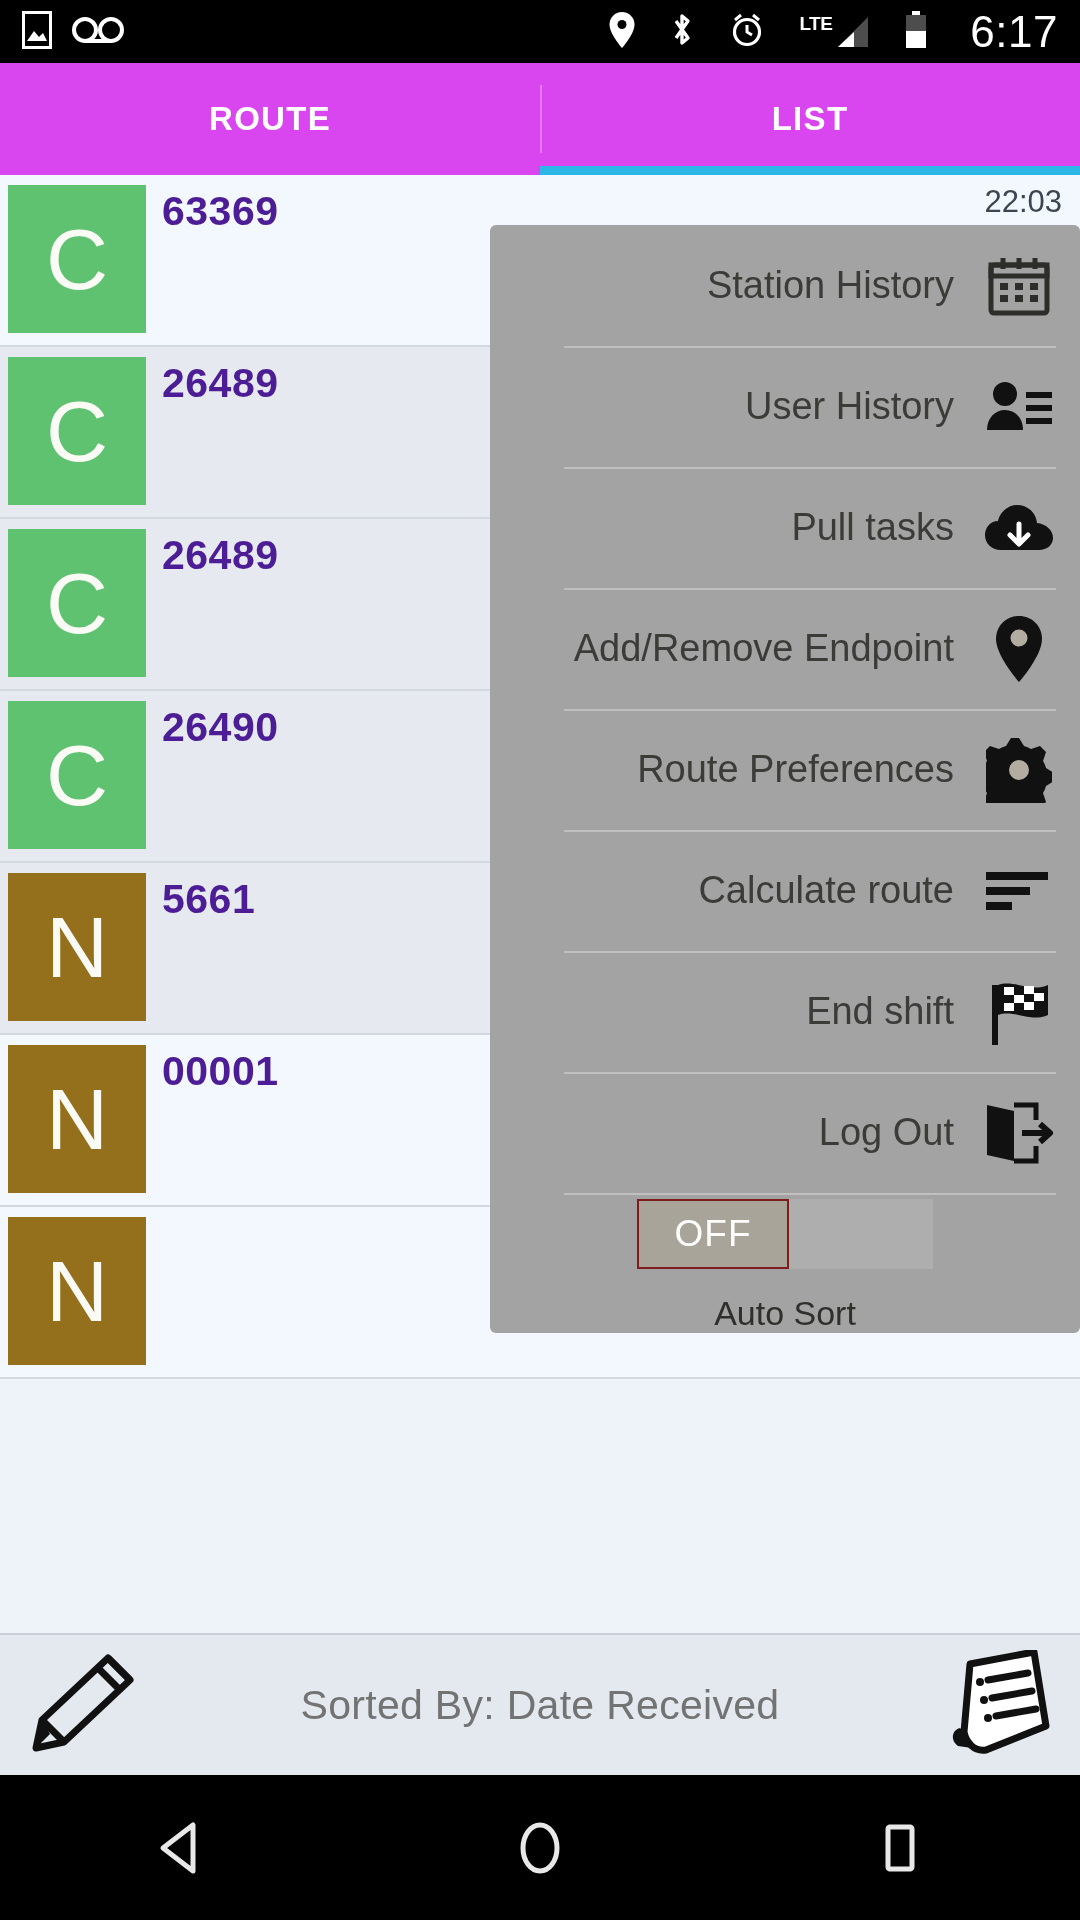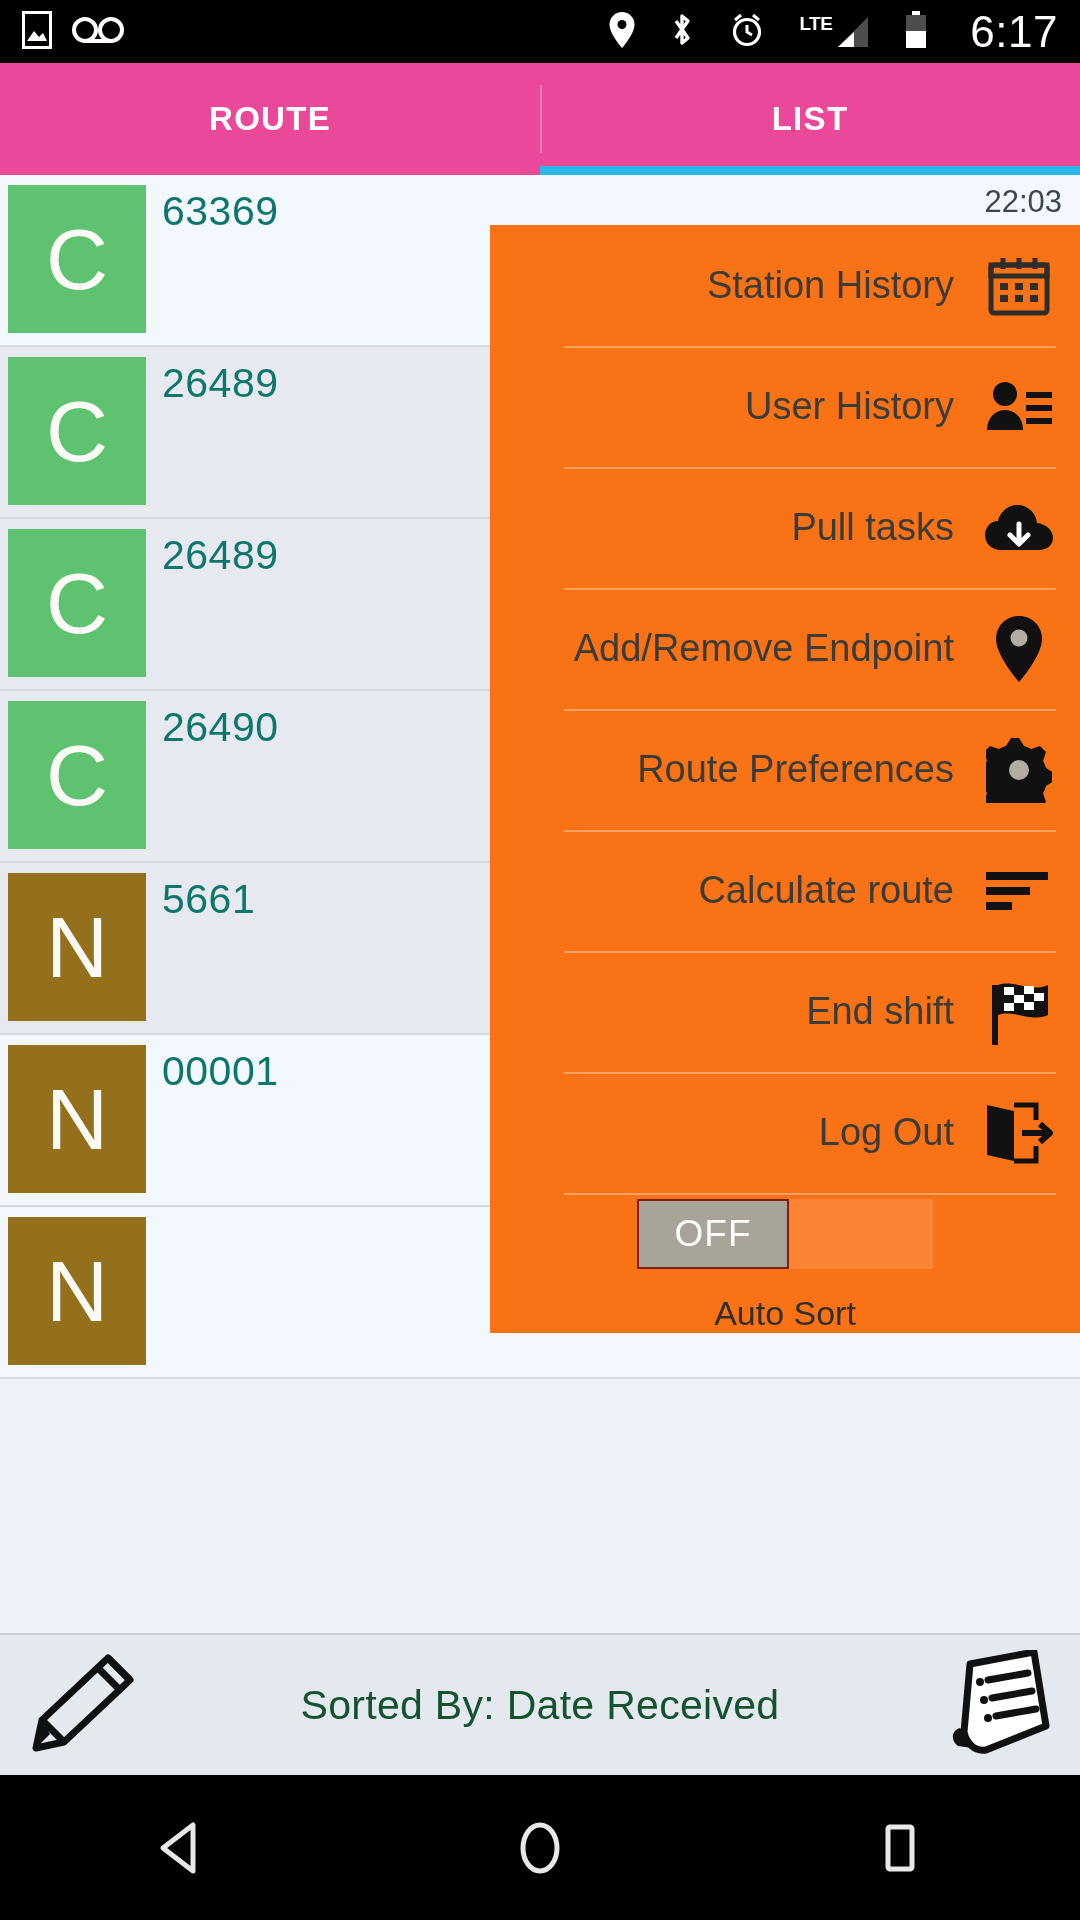--- a/index.html
+++ b/index.html
@@ -20,21 +20,21 @@
   .sb-left { display: flex; align-items: center; gap: 20px; }
   .sb-right { margin-left: auto; display: flex; align-items: center; gap: 34px; }
   .sb-ico { display: block; }
   .sb-time { font-size: 44px; letter-spacing: 0.5px; margin-left: 8px; font-weight: 400; }
   .lte-wrap { display: flex; align-items: flex-end; gap: 2px; }
   .lte-txt { font-size: 19px; font-weight: 700; line-height: 1; margin-bottom: 16px; letter-spacing: -0.5px; }
 
   
   .tabbar {
     position: absolute; top: 63px; left: 0; width: 1080px; height: 112px;
-    background: #ec4899; display: flex;
+    background: #d946ef; display: flex;
   }
   .tab {
     flex: 1; position: relative; display: flex; align-items: center; justify-content: center;
     color: #ffffff; font-size: 33px; font-weight: 700; letter-spacing: 1.3px;
   }
   .tab + .tab::before {
     content: ""; position: absolute; left: 0; top: 22px; bottom: 22px;
     width: 2px; background: rgba(255,255,255,0.28);
   }
   .tab.active::after {
@@ -62,33 +62,33 @@
     display: flex; align-items: center; justify-content: center;
     color: #fbfbf6; font-size: 86px; line-height: 1; font-weight: 400;
   }
   .badge.green { background: #5ec271; }
   .badge.brown { background: #94701d; }
   .row-body {
     flex: 1; display: flex; flex-direction: column; justify-content: center;
     padding: 0 18px 0 16px; overflow: hidden;
   }
   .row-id {
-    font-size: 41px; font-weight: 400; color: #0f766e; letter-spacing: 0.5px;
+    font-size: 41px; font-weight: 700; color: #4c1d95; letter-spacing: 0.5px;
     margin-bottom: 4px; direction: ltr; text-align: left;
   }
   .row-line {
     font-size: 37px; color: #333d46; direction: rtl; text-align: right;
     white-space: nowrap; line-height: 1.26;
   }
 
   
   .menu {
     position: absolute; left: 490px; top: 225px; width: 590px; height: 1108px;
-    background: #f97316; z-index: 20;
-    display: flex; flex-direction: column; padding: 0 14px;
+    background: #a3a3a3; z-index: 20;
+    display: flex; flex-direction: column; padding: 0 14px; border-radius: 6px;
   }
   .menu-item {
     flex: 1; display: flex; align-items: center; justify-content: flex-end;
     padding: 0 8px 0 40px; gap: 26px; position: relative;
   }
   .menu-item + .menu-item::before {
     content: ""; position: absolute; left: 60px; right: 10px; top: 0; height: 2px;
     background: rgba(255,255,255,0.32);
   }
   .menu-label {
@@ -115,21 +115,21 @@
   .toggle-caption { font-size: 34px; color: #2f2f2c; margin-top: 25px; }
 
   
   .toolbar {
     position: absolute; left: 0; bottom: 145px; width: 1080px; height: 142px;
     background: #e4e8ef; display: flex; align-items: center;
     border-top: 2px solid #c9cfd8;
   }
   .toolbar-icon { width: 170px; display: flex; align-items: center; justify-content: center; }
   .toolbar-text {
-    flex: 1; text-align: center; font-size: 41px; color: #14532d; letter-spacing: 0.3px;
+    flex: 1; text-align: center; font-size: 41px; color: #737373; letter-spacing: 0.3px;
   }
 
   
   .navbar {
     position: absolute; left: 0; bottom: 0; width: 1080px; height: 145px;
     background: #000; display: flex; align-items: center; justify-content: space-around;
   }
   .nav-btn { width: 180px; height: 145px; display: flex; align-items: center; justify-content: center; }
 </style>
 </head>

